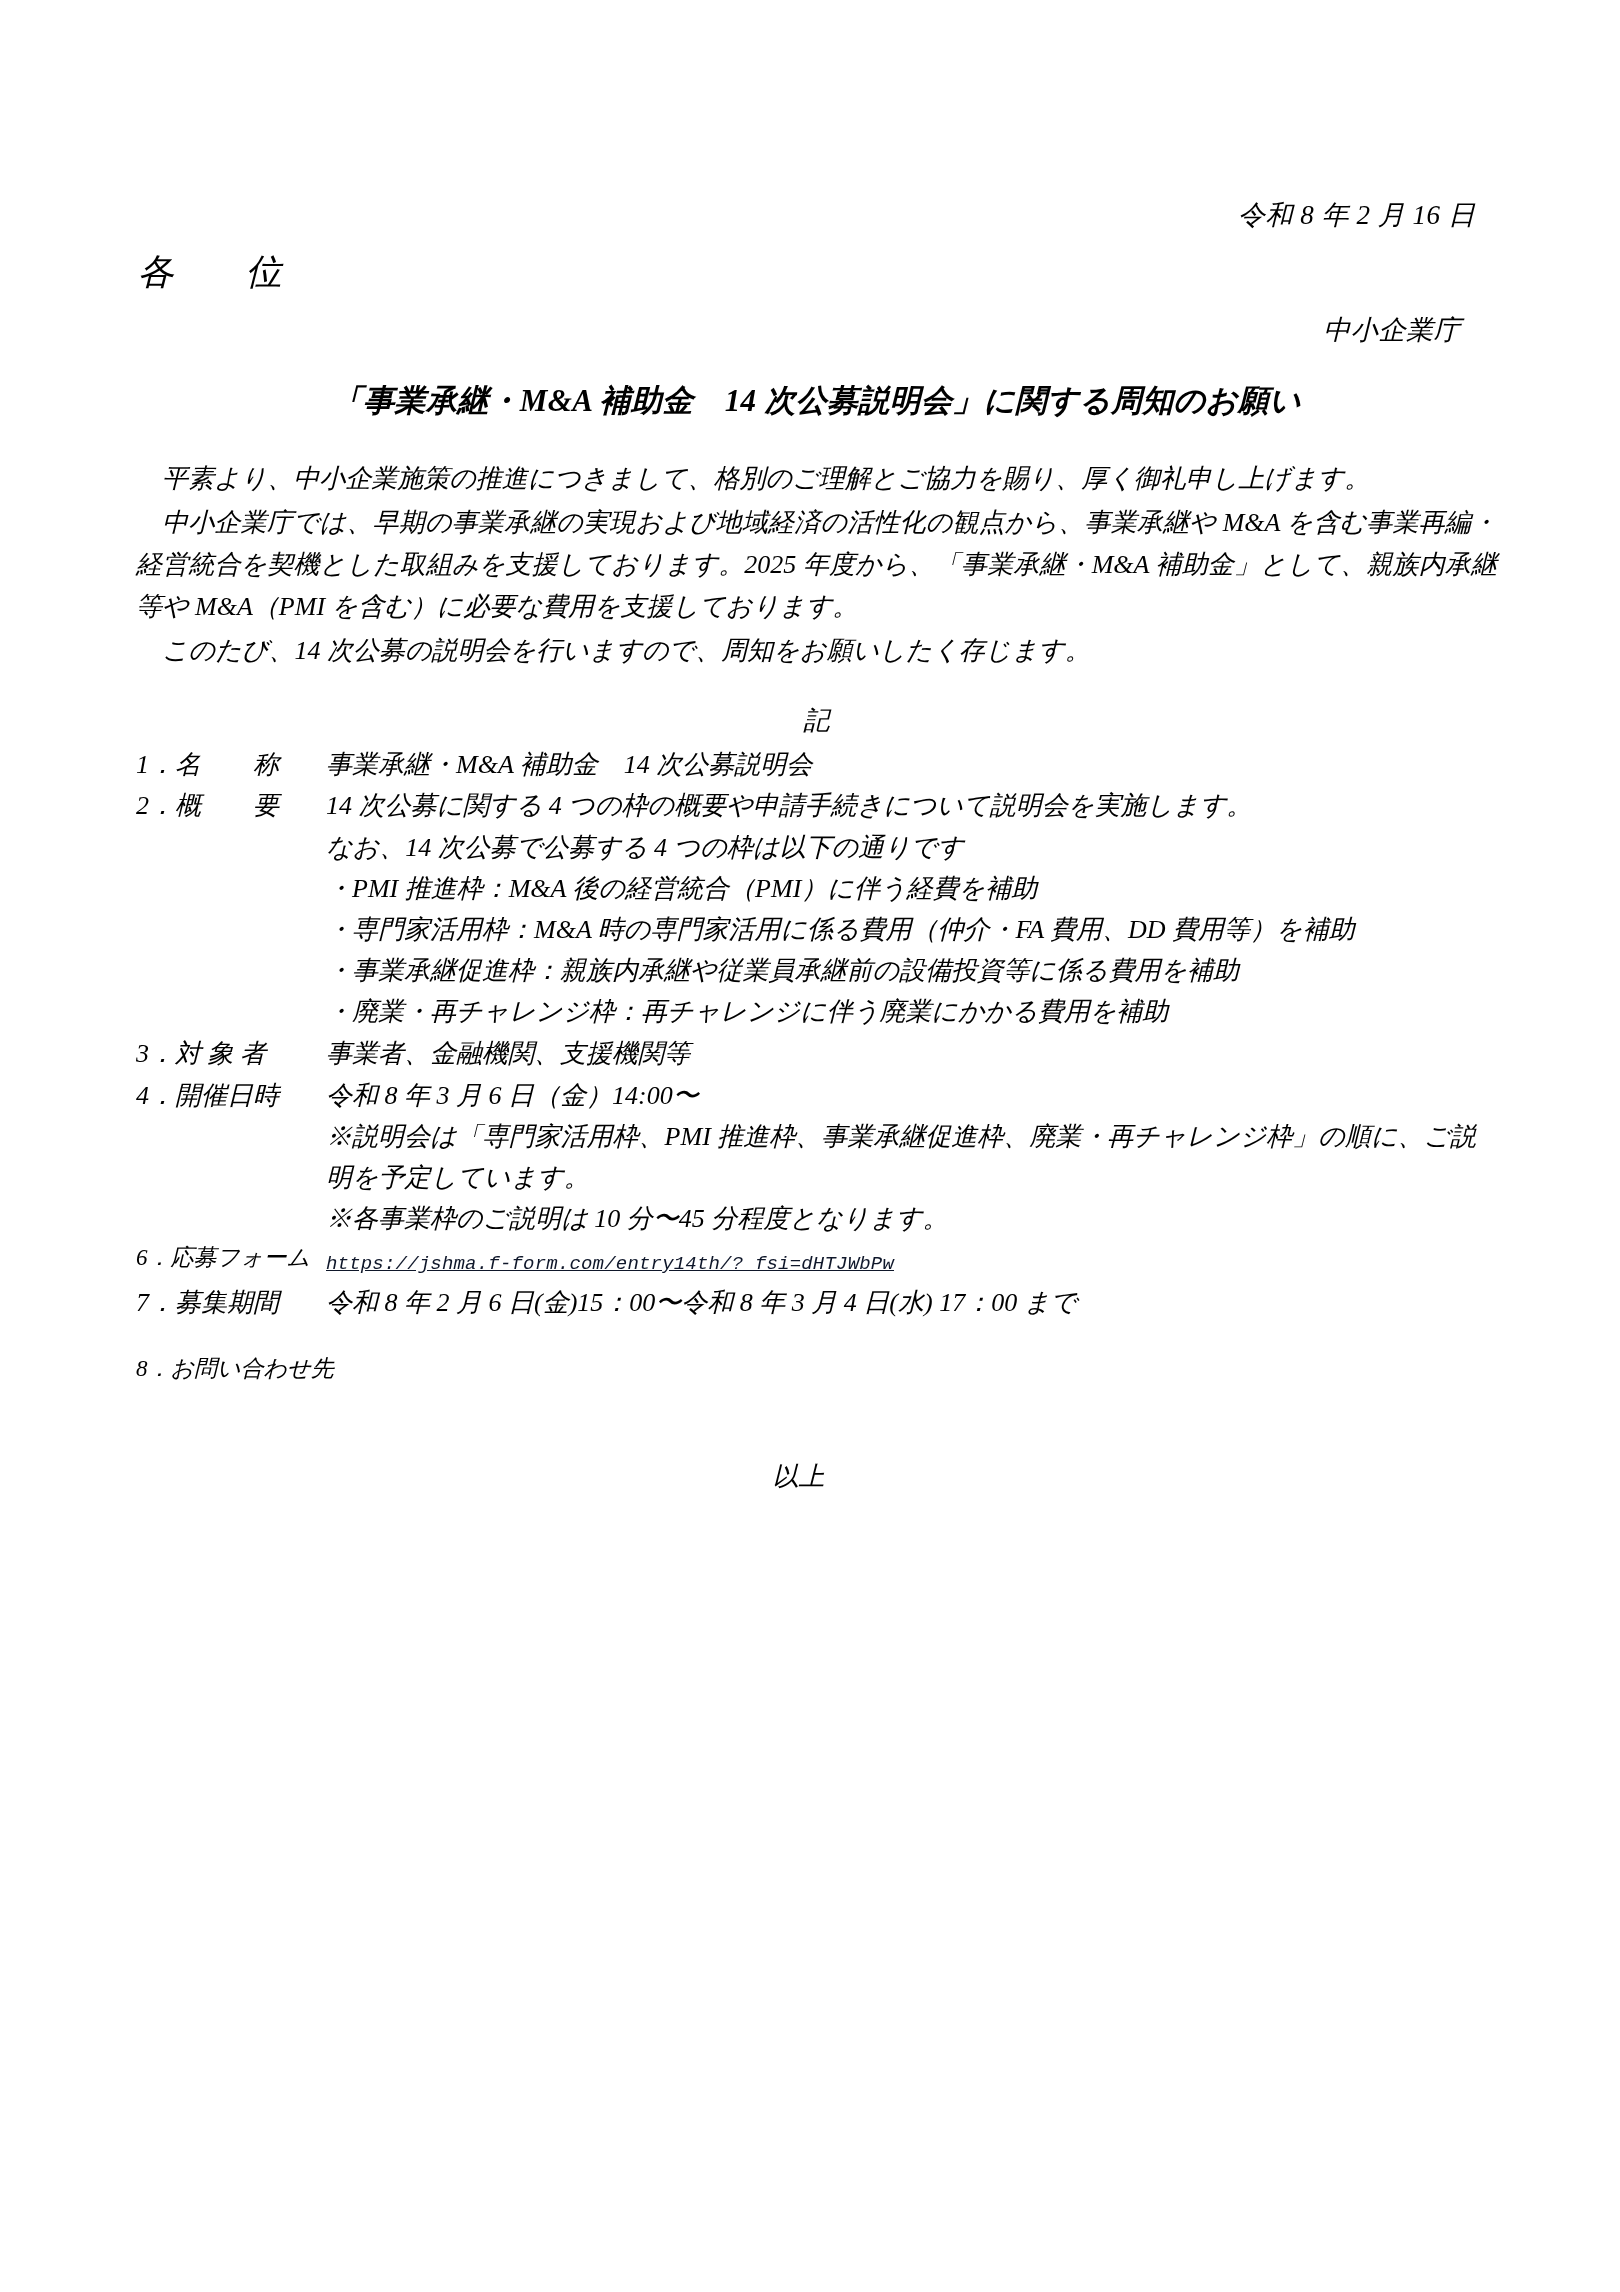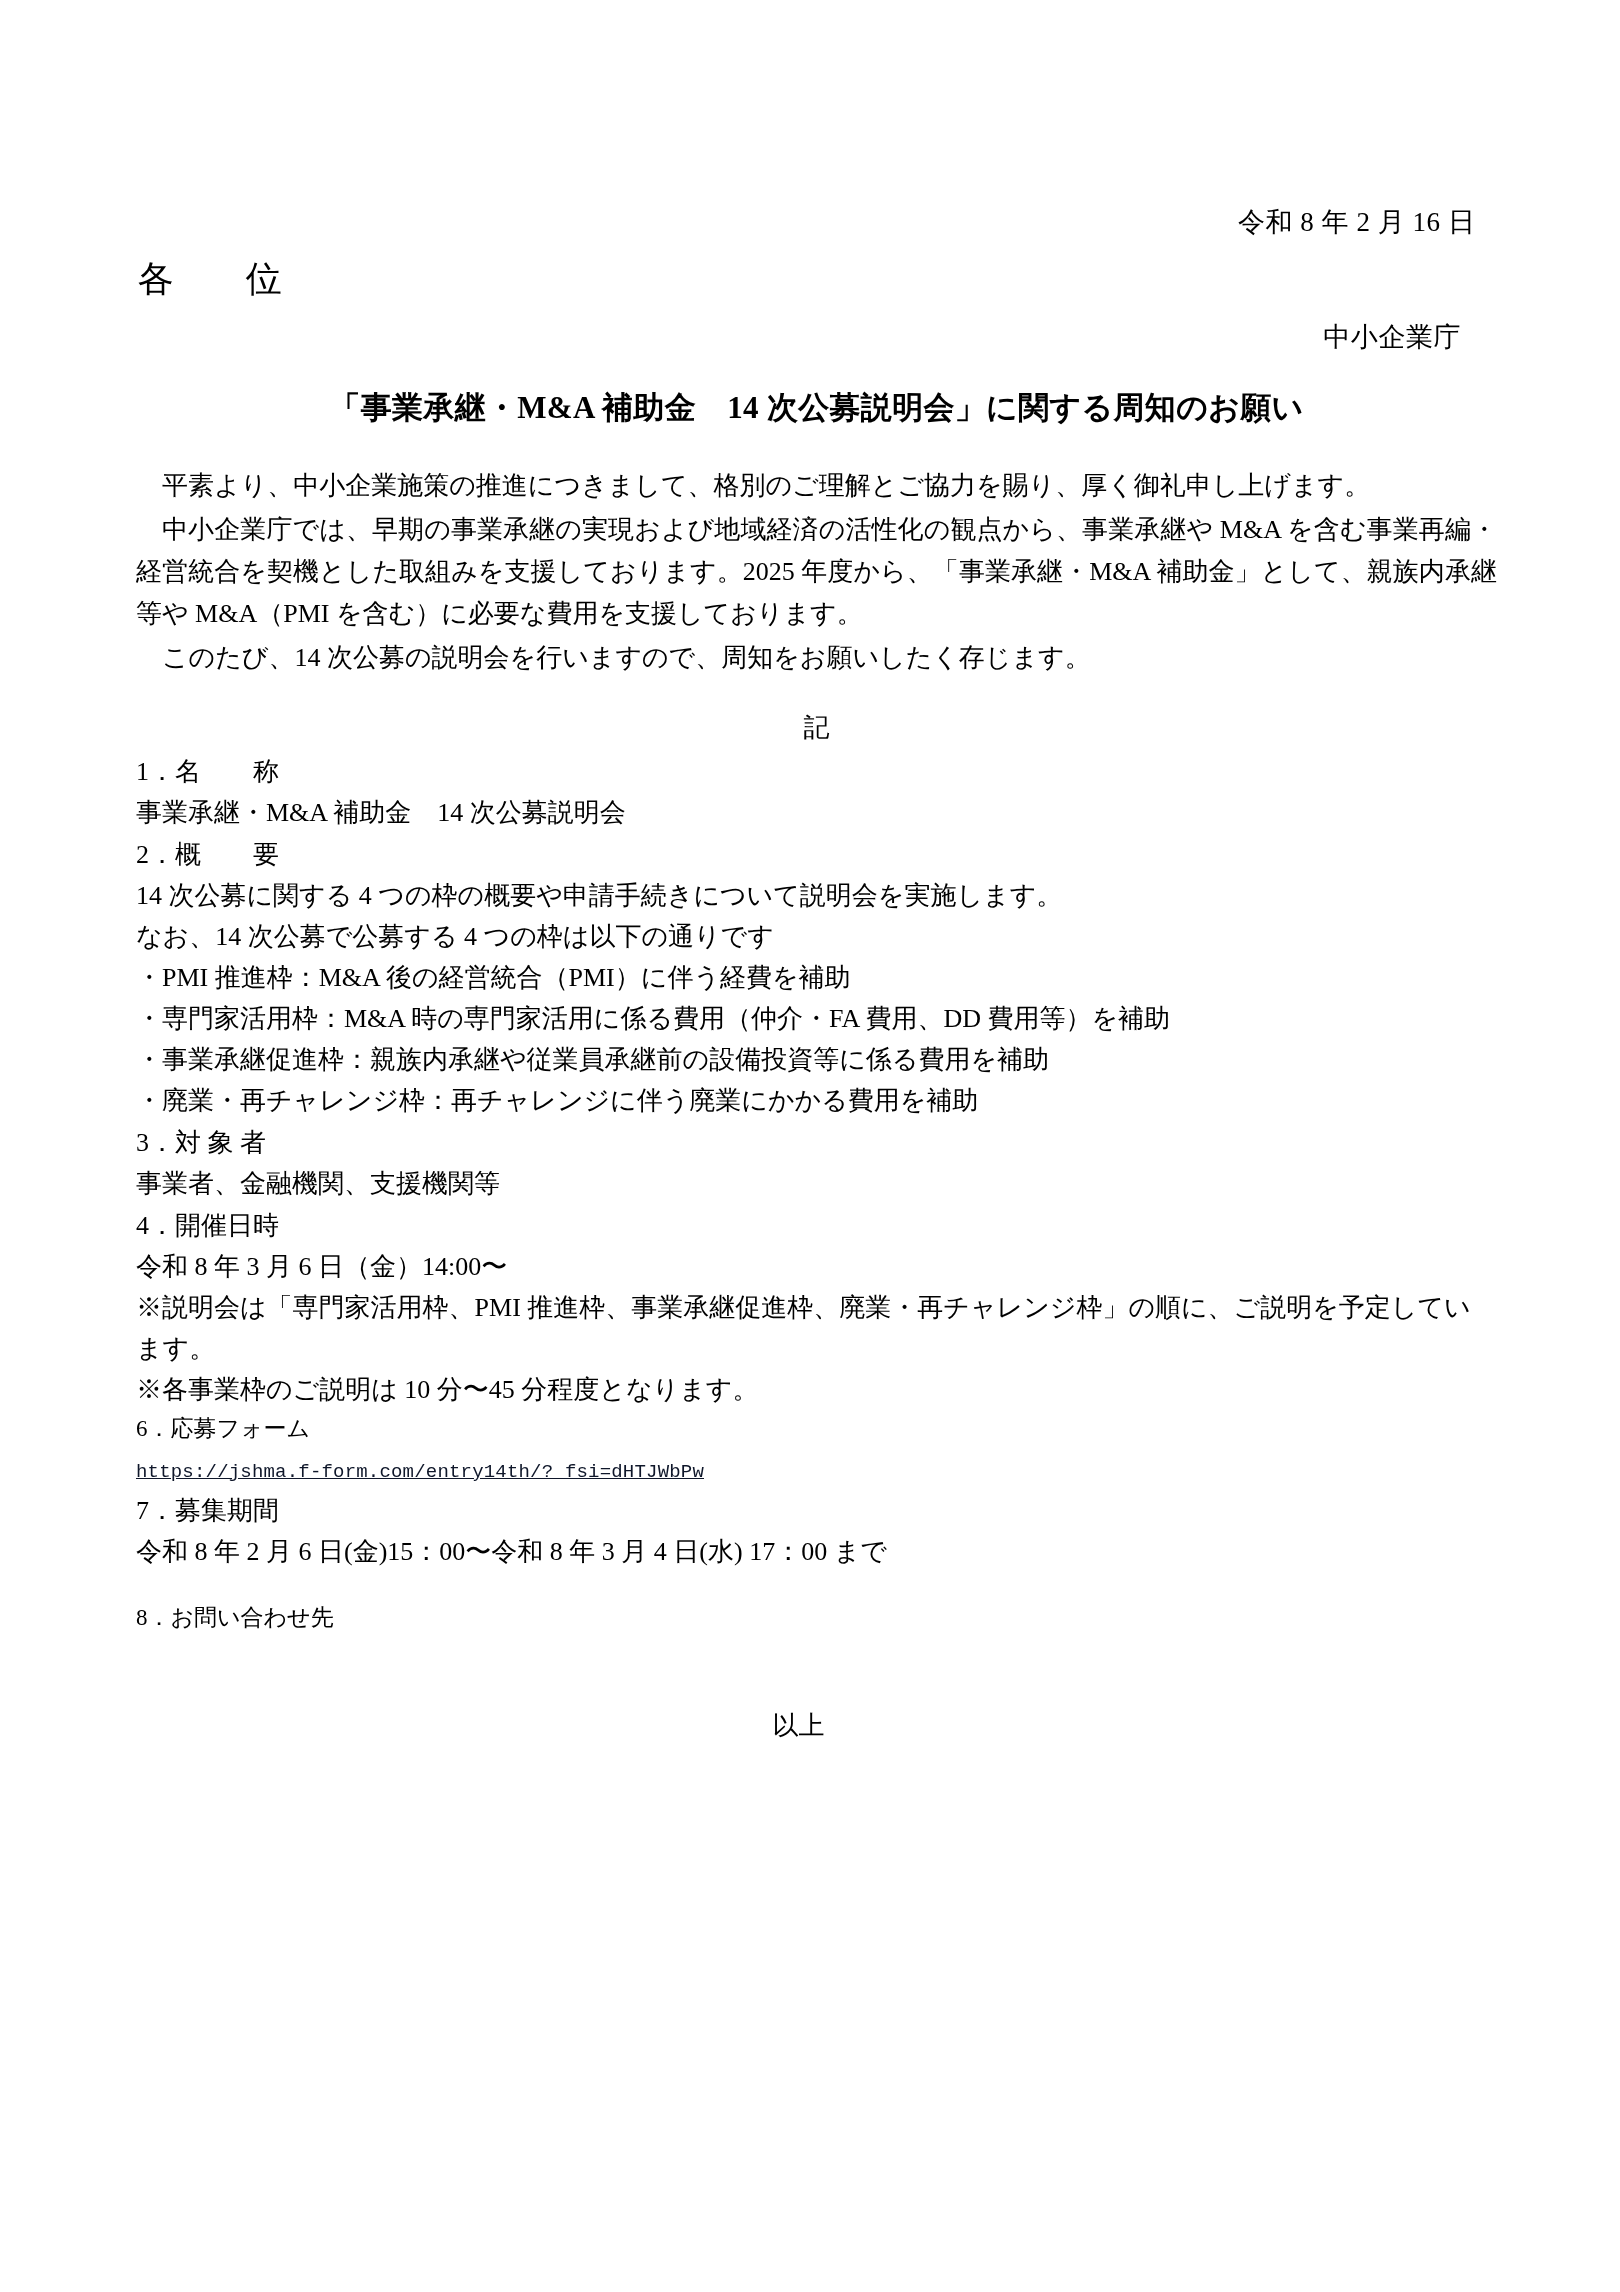--- a/index.html
+++ b/index.html
@@ -18,22 +18,23 @@
     height: 2293px;
     margin: 0 auto;
     background: #ffffff;
     box-sizing: border-box;
     padding: 0;
     overflow: hidden;
   }
   .content {
     position: absolute;
     left: 136px;
-    top: 7px;
+    top: 0;
     width: 1361px;
+    font-style: italic;
   }
 
   
   .date-line {
     margin-top: 202px;
     text-align: right;
     font-size: 27px;
     line-height: 1.0;
     letter-spacing: 0.02em;
     padding-right: 21.5px;
@@ -87,21 +88,20 @@
   
   .items {
     margin-top: 5.4px;
     font-size: 26px;
     line-height: 1.58;
   }
   .item {
     display: flex;
     align-items: flex-start;
     margin-bottom: 0.9px;
-    flex-direction: column;
   }
   .item-label {
     flex: 0 0 auto;
     width: 190px;
     white-space: nowrap;
   }
   .item-label.narrow-kana {
     font-size: 23px;
   }
   .item-body {

